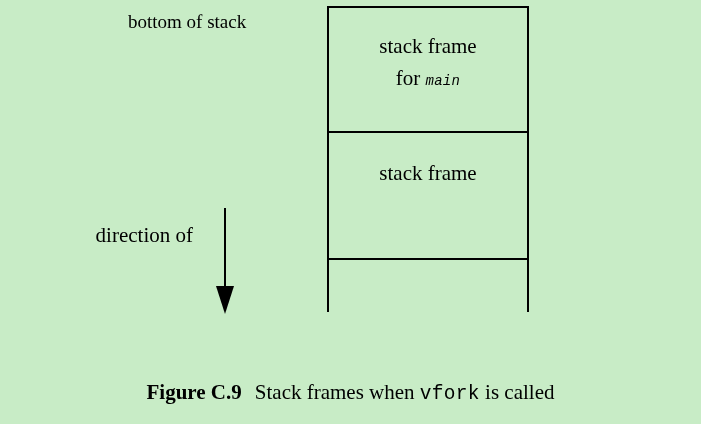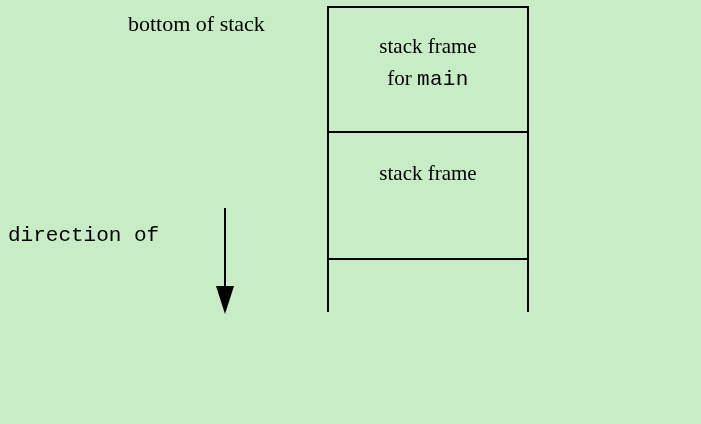--- a/index.html
+++ b/index.html
@@ -70,48 +70,48 @@
 
   .frame-line {
     display: block;
     font-size: 21px;
     white-space: nowrap;
   }
   .frame-line + .frame-line { margin-top: 11px; }
 
   .mono {
     font-family: "Liberation Mono", "DejaVu Sans Mono", monospace;
-    font-size: 21px;
+    font-size: 14px;
     letter-spacing: 0.3px;
+    font-style: italic;
   }
 
   
   .bottom-of-stack-label {
     position: absolute;
     right: 701px;   
     top: 11px;
-    font-size: 22px;
+    font-size: 19px;
     white-space: nowrap;
   }
   #bottom-of-stack {
     left: 128px;
     right: auto;
     top: 11px;
   }
 
   
   .growth-label {
     position: absolute;
     left: 8px;
     top: 222px;
     width: 185px;
-    text-align: left;
+    text-align: right;
     font-size: 21px;
     line-height: 1.32;
-    font-family: Liberation Mono, monospace;
   }
   .growth-label .growth-line {
     display: block;
     white-space: nowrap;
   }
 
   
   .growth-arrow {
     position: absolute;
     left: 204px;
@@ -171,14 +171,15 @@
     <div class="stack-frame frame-f1">
       <div class="frame-text">
         <span class="frame-line">stack frame</span>
       </div>
     </div>
 
     <div class="stack-frame frame-open"></div>
 
   </div>
 
+  <div class="caption"><span class="caption-figno">Figure C.9</span><span class="caption-gap"></span><span>Stack frames when </span><span class="caption-mono">vfork</span><span> is called</span></div>
 
 </div>
 
 </body></html>

